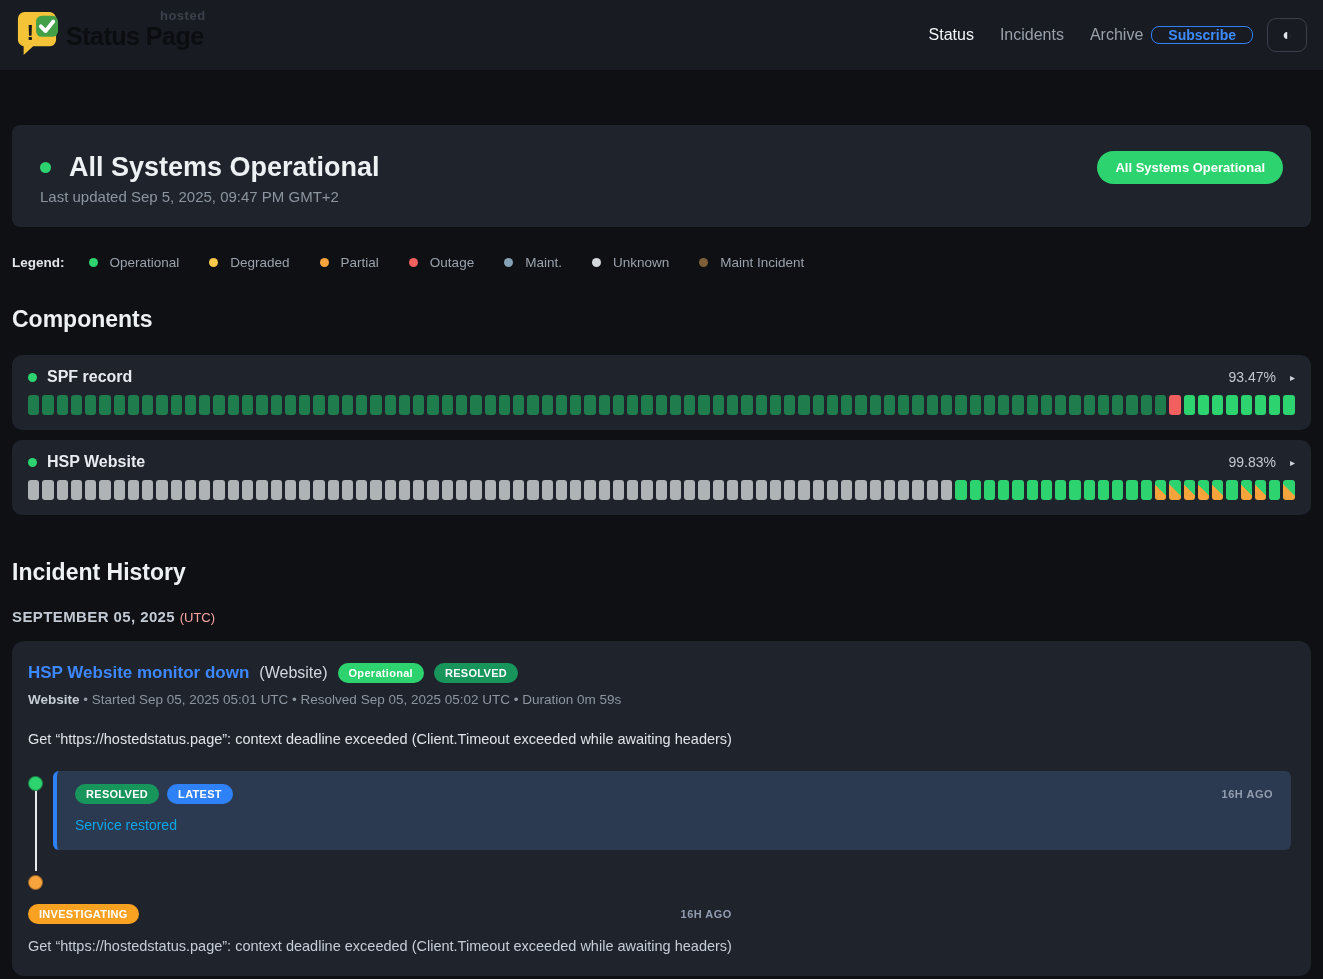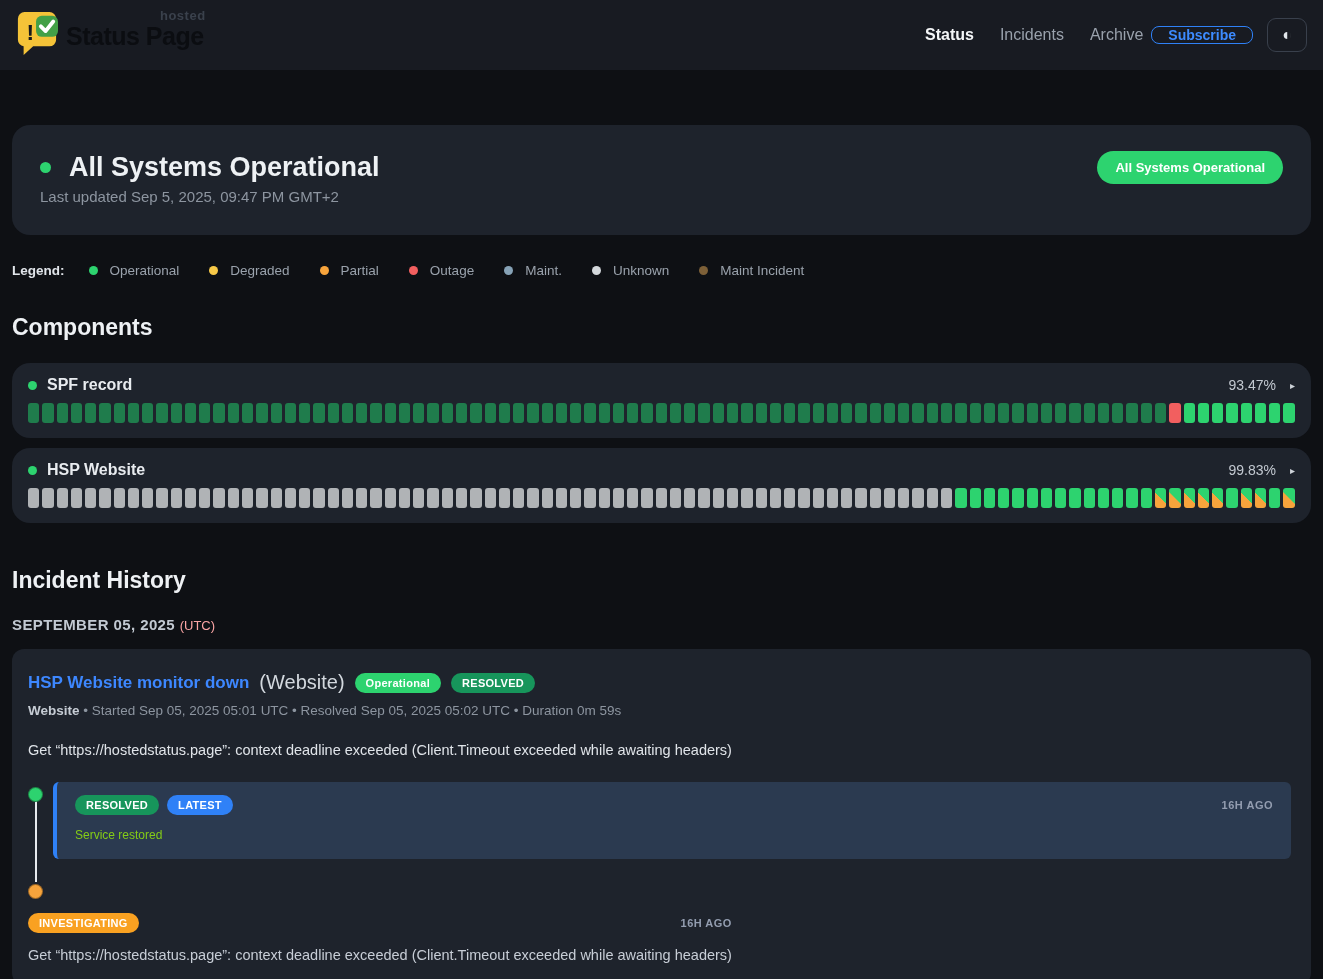--- a/index.html
+++ b/index.html
@@ -14,89 +14,89 @@
   .site-header {
     height:70px; background:#181b22;
     display:flex; align-items:center; padding:0 16px;
   }
   .brand { display:flex; align-items:flex-start; gap:8px; position:relative; }
   .brand-text-wrap { position:relative; padding-top:12px; }
   .brand-text { font-size:25px; font-weight:bold; color:#0b0d11; letter-spacing:-0.5px; }
   .brand-sup { position:absolute; top:-2px; right:-2px; font-size:13px; color:#3a414c; font-weight:600; letter-spacing:0.5px; }
   .nav { margin-left:auto; display:flex; align-items:center; gap:26px; }
   .nav a { text-decoration:none; font-size:16px; color:#99a1ac; cursor:pointer; }
-  .nav a.active { color:#f4f6f8; font-weight:700;margin-left:24px; }
+  .nav a.active { color:#f4f6f8; font-weight:400;margin-left:24px; }
   .subscribe-btn {
     margin-left:8px; background:transparent; border:1.5px solid #2f81f7; color:#3d8bff;
     font-size:14px; font-weight:600; padding:0 16px; border-radius:8px; cursor:pointer;
     font-family:inherit;
   }
   .theme-btn {
     margin-left:14px; width:40px; height:34px; border-radius:9px;
     border:1px solid #39404c; background:transparent; color:#e3e7ec; font-size:16px;
     display:flex; align-items:center; justify-content:center; cursor:pointer;
   }
   
   .page { padding:0 12px 14px; }
   
   .status-card {
-    margin-top:55px; background:#1e232c; border-radius:18px; padding:26px 28px 30px;
+    margin-top:55px; background:#1e232c; border-radius:8px; padding:26px 28px 22px;
   }
   .status-row { display:flex; align-items:center; }
   .status-dot { width:11px; height:11px; border-radius:50%; background:#2dd36f; margin-right:18px; flex:none; }
   .status-title { font-size:27px; font-weight:600; color:#eef1f4; }
   .status-badge {
     margin-left:auto; background:#2dd36f; color:#fff; font-size:13px; font-weight:bold;
     padding:9px 18px; border-radius:999px; white-space:nowrap;
   }
   .status-updated { margin-top:4px; font-size:15px; color:#8d95a0; }
   
   .legend { display:flex; align-items:center; margin:28px 0 36px; font-size:13.5px; color:#9aa2ac; }
   .legend-label { font-weight:bold; color:#e1e5ea; margin-right:24px; font-size:13.5px;text-align:right; }
   .legend-item { display:flex; align-items:center; margin-right:30px; }
   .legend-dot { width:9px; height:9px; border-radius:50%; margin-right:12px; flex:none; }
   
   .section-title { font-size:23px; font-weight:600; color:#eef1f4; margin-bottom:22px; }
-  .component-card { background:#1e232c; border-radius:18px; padding:13px 16px 15px; margin-bottom:10px; }
+  .component-card { background:#1e232c; border-radius:10px; padding:13px 16px 15px; margin-bottom:10px; }
   .comp-head { display:flex; align-items:center; margin-bottom:9px; }
   .comp-dot { width:9px; height:9px; border-radius:50%; background:#2dd36f; margin-right:10px; flex:none; }
   .comp-name { font-size:16px; font-weight:600; color:#e8ebef; }
   .comp-right { margin-left:auto; display:flex; align-items:center; gap:14px; }
   .comp-uptime { font-size:14px; color:#c3c9d1; }
   .comp-chevron { font-size:10px; color:#cfd4da; cursor:pointer; }
   .bars { display:flex; gap:3px; }
   .bar { flex:1; height:20px; border-radius:3px; }
   .bar.operational { background:#2dd36f; }
   .bar.operational_dim { background:#1f7c4c; }
   .bar.outage { background:#f25f5f; }
   .bar.unknown { background:#b0b3b6; }
   .bar.partial { background:linear-gradient(45deg,#f7a43c 49.5%,#2dd36f 50.5%); }
   
   .history-title { margin-top:44px; }
   .date-heading { font-size:15px; font-weight:bold; color:#c2c9d2; letter-spacing:0.4px; margin:18px 0 16px; }
   .date-heading .tz { font-weight:normal; font-size:13px; color:#fca5a5; letter-spacing:0; }
   .incident-card { background:#1e232c; border-radius:12px; padding:22px 20px 22px 16px; }
   .inc-title-row { display:flex; align-items:center; gap:10px; flex-wrap:wrap; }
   .inc-link { font-size:17px; font-weight:bold; color:#3d87ff; text-decoration:none; cursor:pointer; }
-  .inc-suffix { font-size:20px; color:#d3d8de; }
+  .inc-suffix { font-size:16px; color:#d3d8de; }
   .pill { font-size:11px; font-weight:bold; color:#fff; border-radius:999px; padding:4px 11px; letter-spacing:0.3px; white-space:nowrap; }
   .inc-meta { margin-top:9px; font-size:13.5px; color:#8d95a0; }
   .inc-meta b { color:#c6ccd4; font-weight:600; }
   .inc-message { margin-top:24px; font-size:14.5px; color:#e0e4e9; }
   
   .timeline { margin-top:24px; position:relative; }
   .tl-line { position:absolute; left:6.5px; top:16px; width:2px; height:84px; background:#e7eaee; }
   .tl-entry { display:flex; align-items:flex-start; gap:10px; position:relative; }
   .tl-entry + .tl-entry { margin-top:20px;flex-direction:column; }
   .tl-marker { width:15px; height:15px; border-radius:50%; flex:none; margin-top:5px; position:relative; z-index:1; border:1px solid rgba(0,0,0,0.35); }
   .tl-content { flex:1; min-width:0; }
   .tl-content.highlight { background:#2b3a50; border-left:4px solid #2f81f7; border-radius:6px; padding:13px 18px 17px; }
   .tl-badges { display:flex; align-items:center; gap:8px; }
   .tl-time { margin-left:auto; font-size:11px; font-weight:bold; color:#939db0; letter-spacing:0.5px; }
-  .tl-body { margin-top:13px; font-size:12px; color:#84cc16; }
+  .tl-body { margin-top:13px; font-size:14px; color:#0ea5e9; }
   .tl-entry.plain .tl-content { padding-top:4px; }
   .tl-entry.plain .tl-body { margin-top:14px; color:#c7cdd6; font-size:14.5px; padding-left:0; }
 </style>
 </head>
 <body>
 
 <header class="site-header">
   <div class="brand">
     <span>
       <svg width="42" height="46" viewBox="0 0 44 48">

